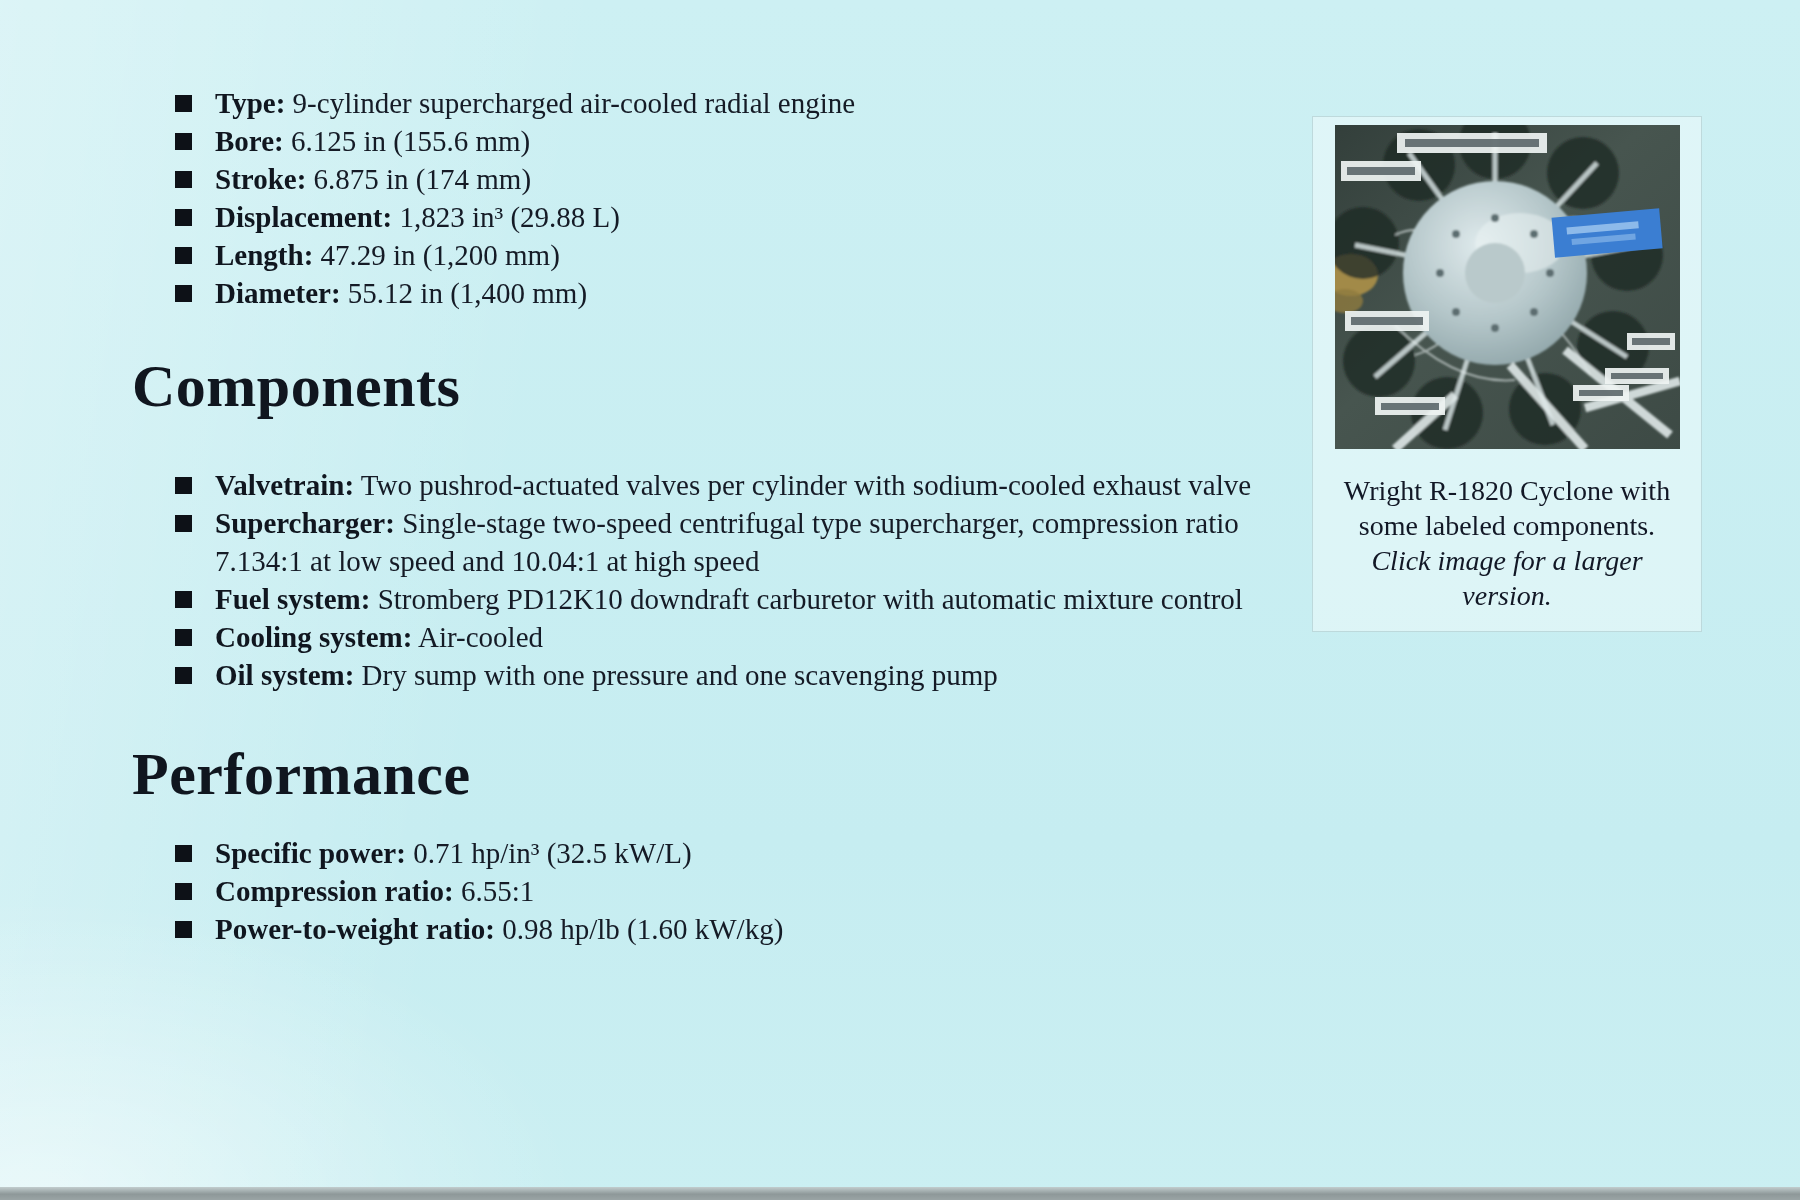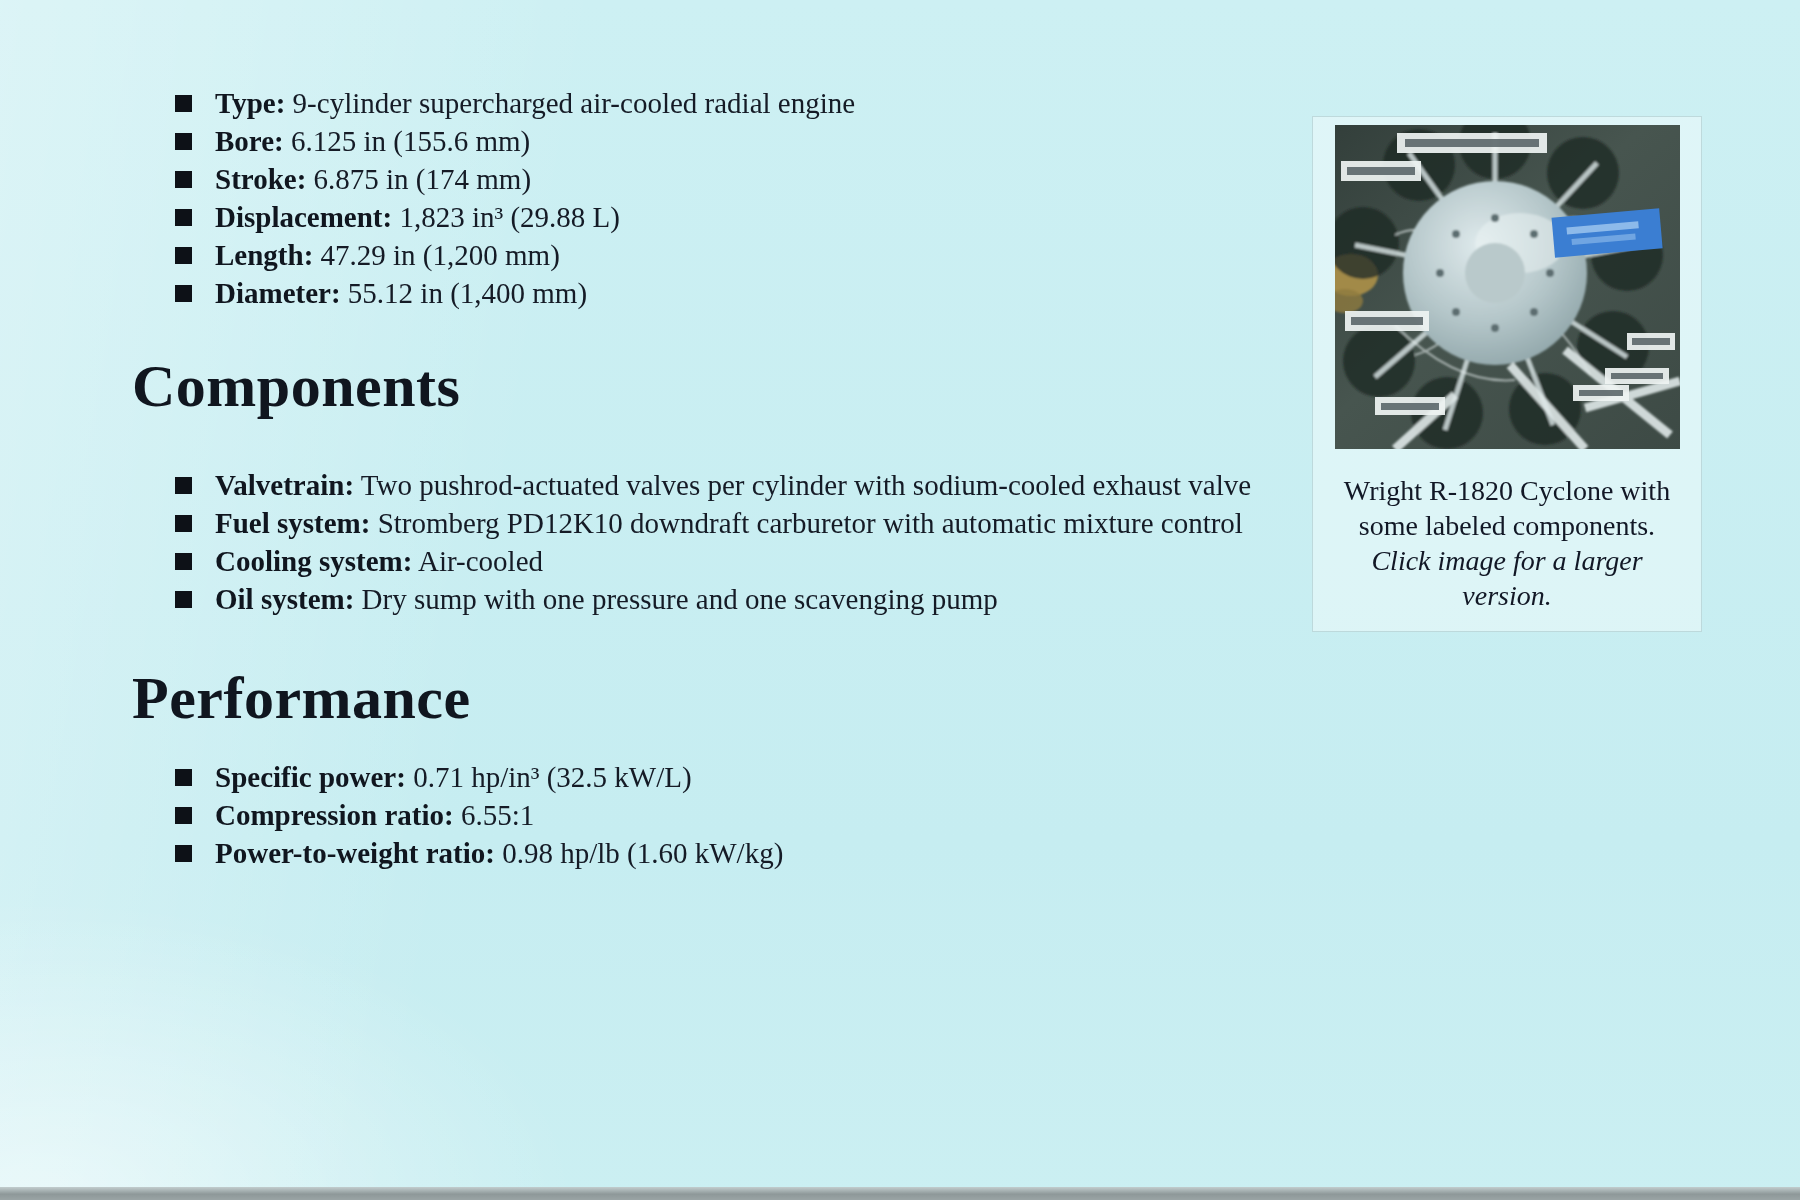--- a/index.html
+++ b/index.html
@@ -115,20 +115,21 @@
         <li><b class="term">Stroke:</b> 6.875 in (174 mm)</li>
         <li><b class="term">Displacement:</b> 1,823 in³ (29.88 L)</li>
         <li><b class="term">Length:</b> 47.29 in (1,200 mm)</li>
         <li><b class="term">Diameter:</b> 55.12 in (1,400 mm)</li>
       </ul>
 
     <h2 class="sect" id="components-heading">Components</h2>
 
     <ul class="blist" id="components-list">
         <li><b class="term">Valvetrain:</b> Two pushrod-actuated valves per cylinder with sodium-cooled exhaust valve</li>
+        <li><b class="term">Supercharger:</b> Single-stage two-speed centrifugal type supercharger, compression ratio 7.134:1 at low speed and 10.04:1 at high speed</li>
         <li><b class="term">Fuel system:</b> Stromberg PD12K10 downdraft carburetor with automatic mixture control</li>
         <li><b class="term">Cooling system:</b> Air-cooled</li>
         <li><b class="term">Oil system:</b> Dry sump with one pressure and one scavenging pump</li>
       </ul>
 
     <h2 class="sect" id="performance-heading">Performance</h2>
 
     <ul class="blist" id="performance-list">
         <li><b class="term">Specific power:</b> 0.71 hp/in³ (32.5 kW/L)</li>
         <li><b class="term">Compression ratio:</b> 6.55:1</li>

